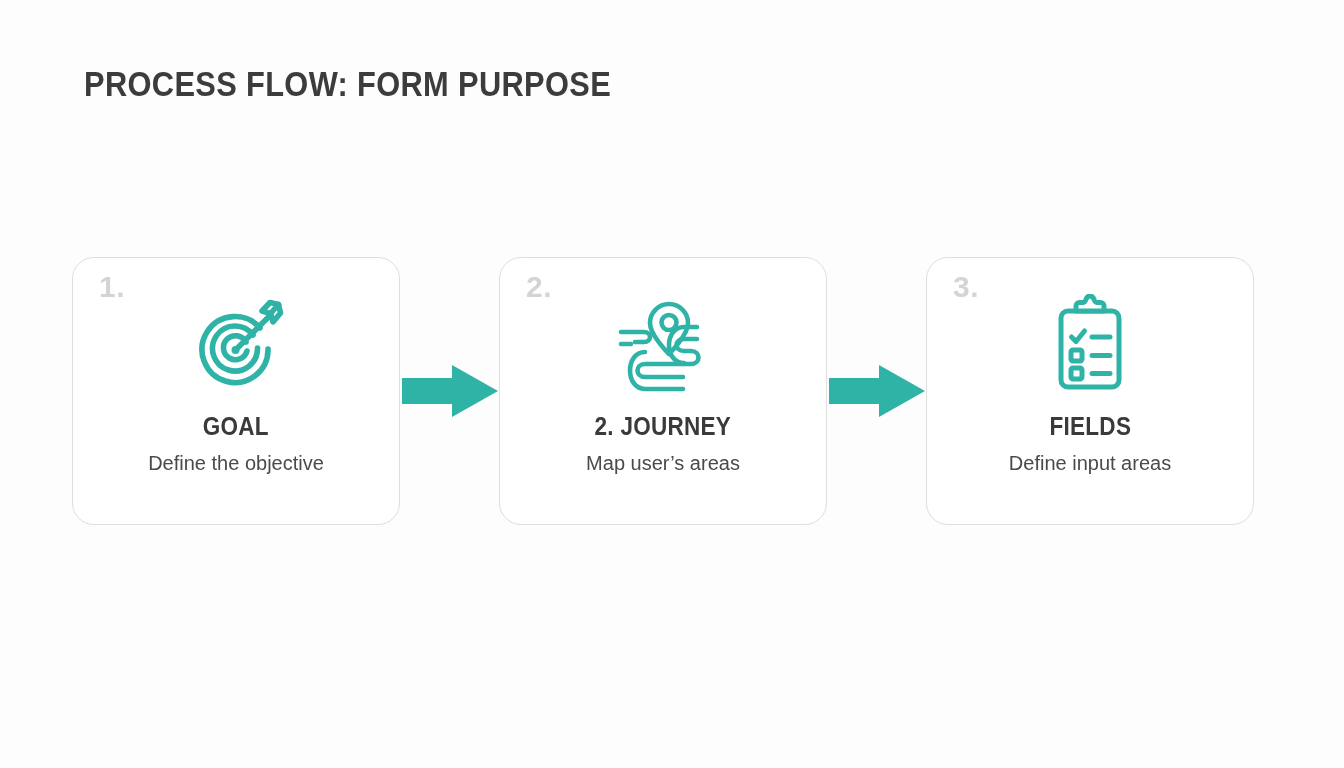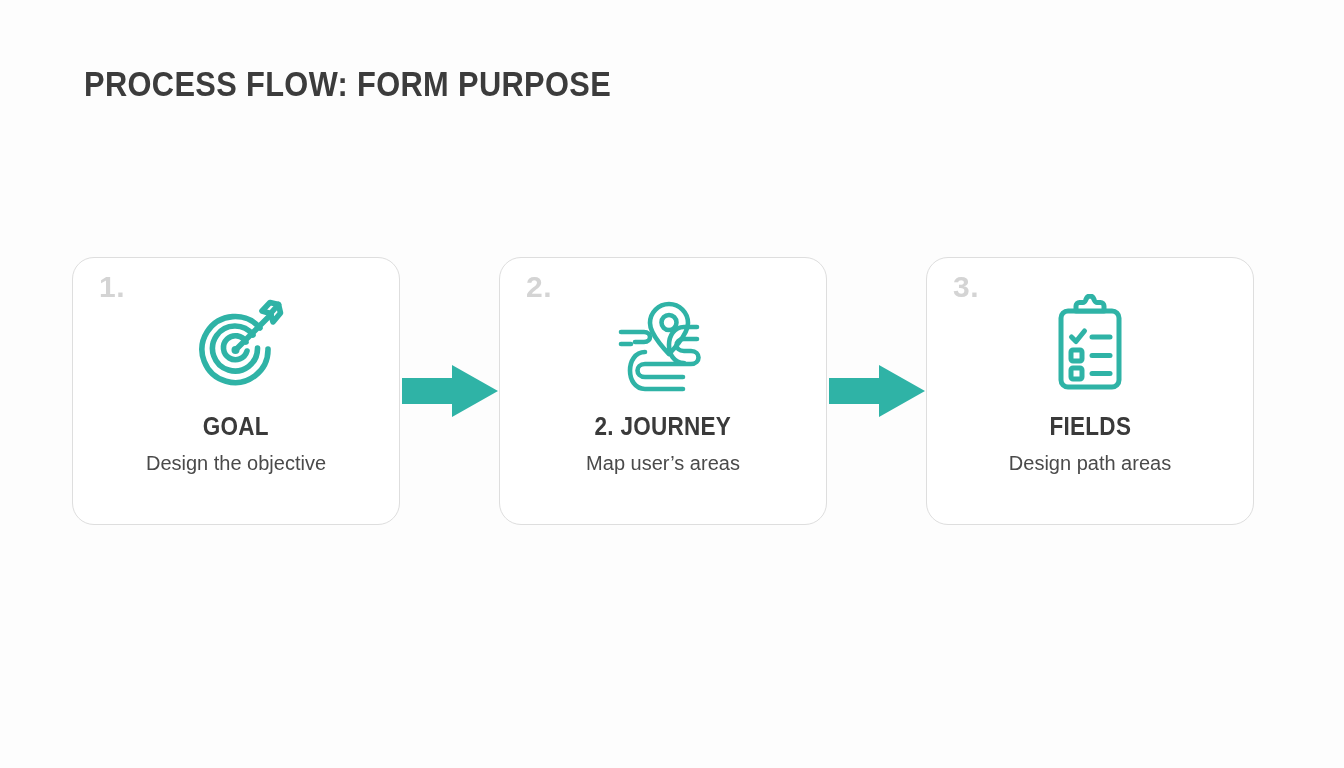--- a/index.html
+++ b/index.html
@@ -134,21 +134,21 @@
           <circle cx="51.5" cy="56" r="4" fill="#2FB3A6" stroke="none"></circle>
 
           <line x1="51.5" y1="56" x2="87" y2="20.5"></line>
 
           <path d="M 78 17 L 86.5 19.5 L 89 28 L 96.5 19 L 94.5 10.5 L 86 8.5 Z"></path>
           <path d="M 86.5 19.5 L 94.5 10.5"></path>
         </svg>
       </div>
 
       <div class="step-title">GOAL</div>
-      <div class="step-subtitle">Design the objective</div>
+      <div class="step-subtitle">Define the objective</div>
     </div>
 
     <div class="arrow-connector">
       <svg width="96" height="52" viewBox="0 0 96 52">
         <path d="M 0 13 L 50 13 L 50 0 L 96 26 L 50 52 L 50 39 L 0 39 Z" fill="#2FB3A6"></path>
       </svg>
     </div>
 
     <div class="step-card">
       <div class="step-number">2.</div>
@@ -199,17 +199,17 @@
 
           <rect x="33" y="56" width="11" height="11" rx="2"></rect>
           <line x1="54" y1="61.5" x2="72" y2="61.5"></line>
 
           <rect x="33" y="74" width="11" height="11" rx="2"></rect>
           <line x1="54" y1="79.5" x2="72" y2="79.5"></line>
         </svg>
       </div>
 
       <div class="step-title">FIELDS</div>
-      <div class="step-subtitle">Design path areas</div>
+      <div class="step-subtitle">Define input areas</div>
     </div>
 
   </div>
 </div>
 
 </body></html>

